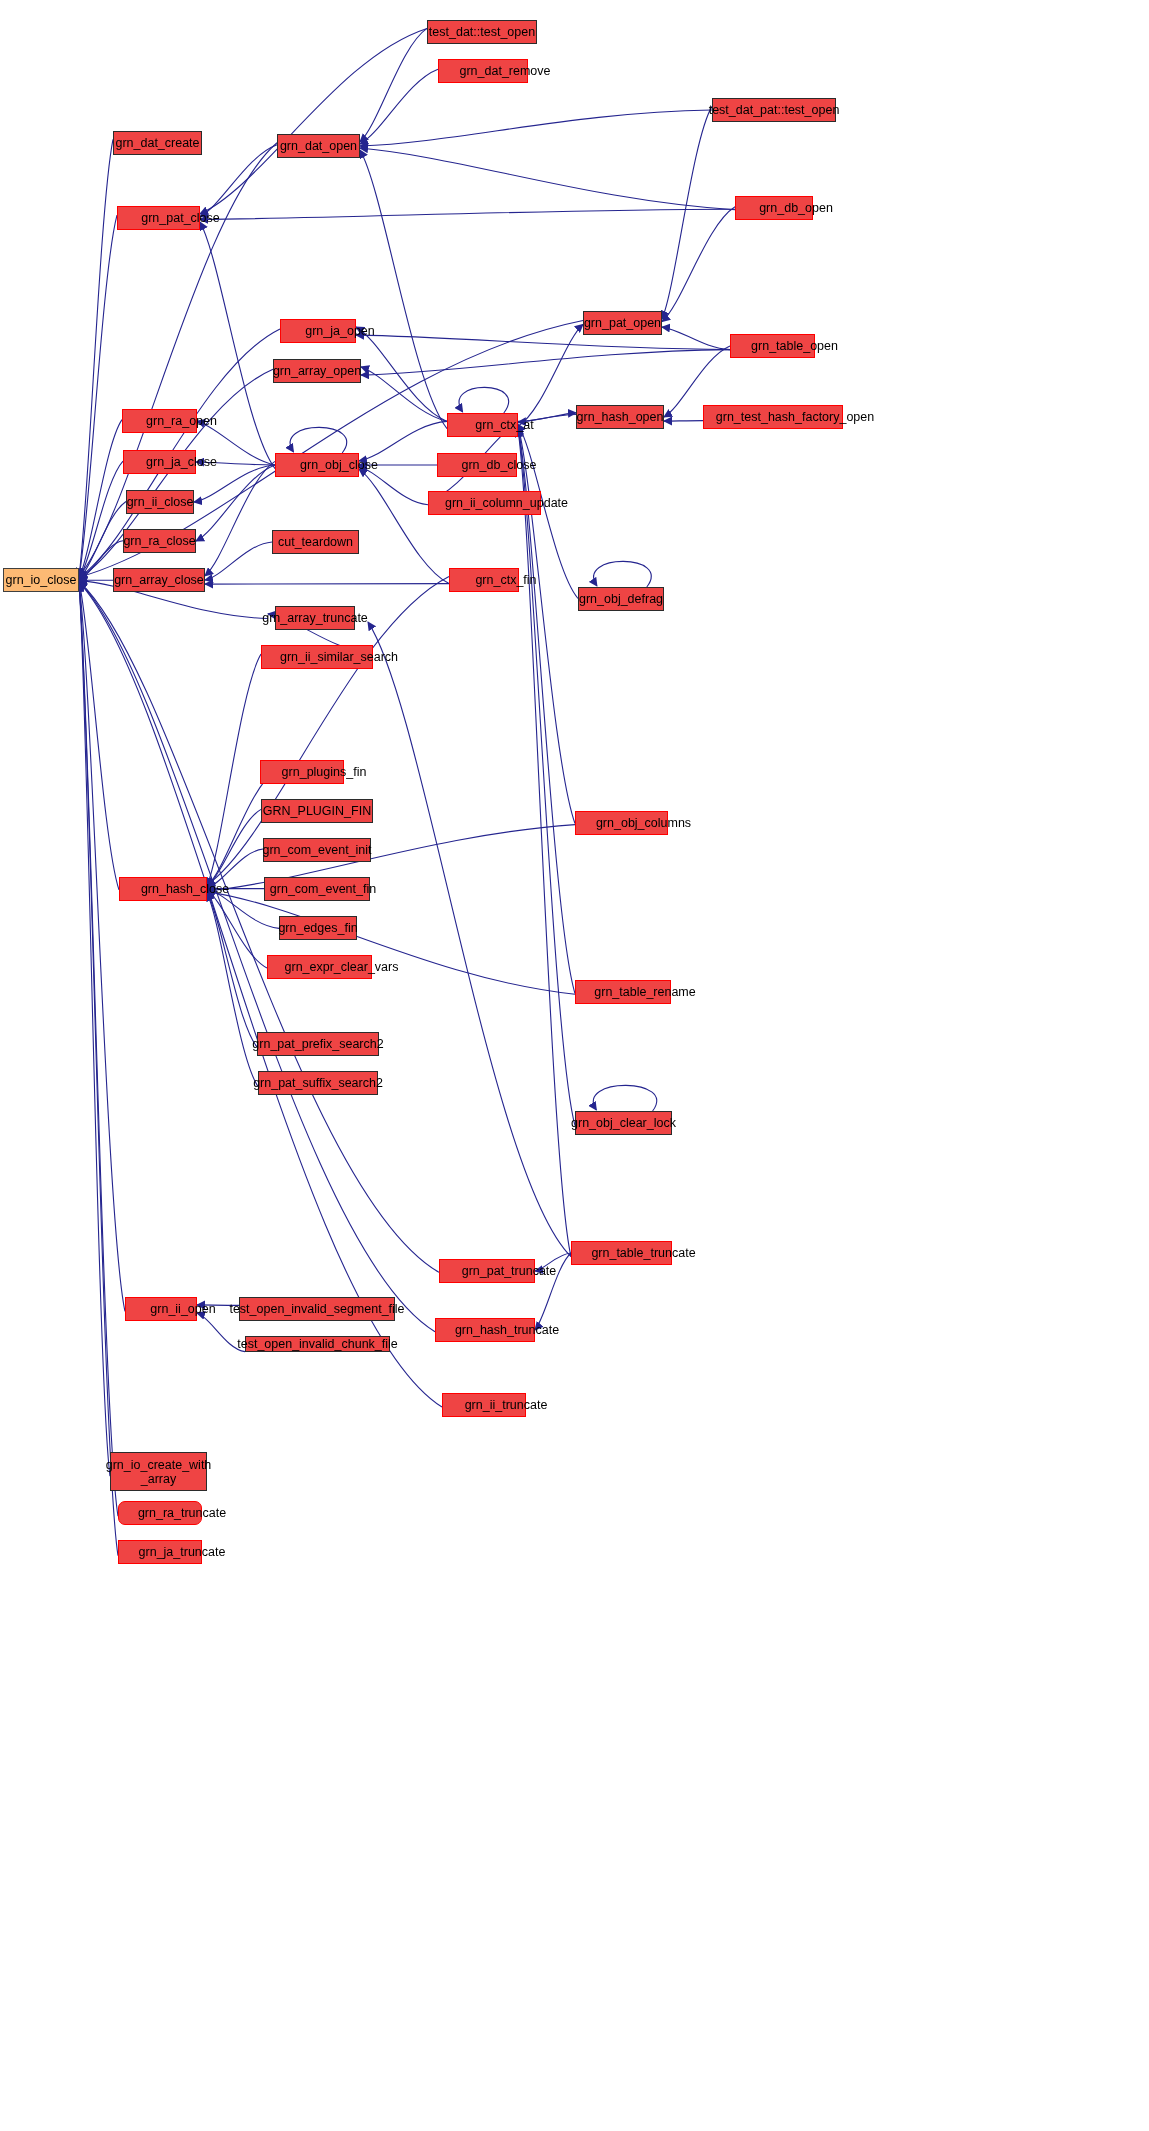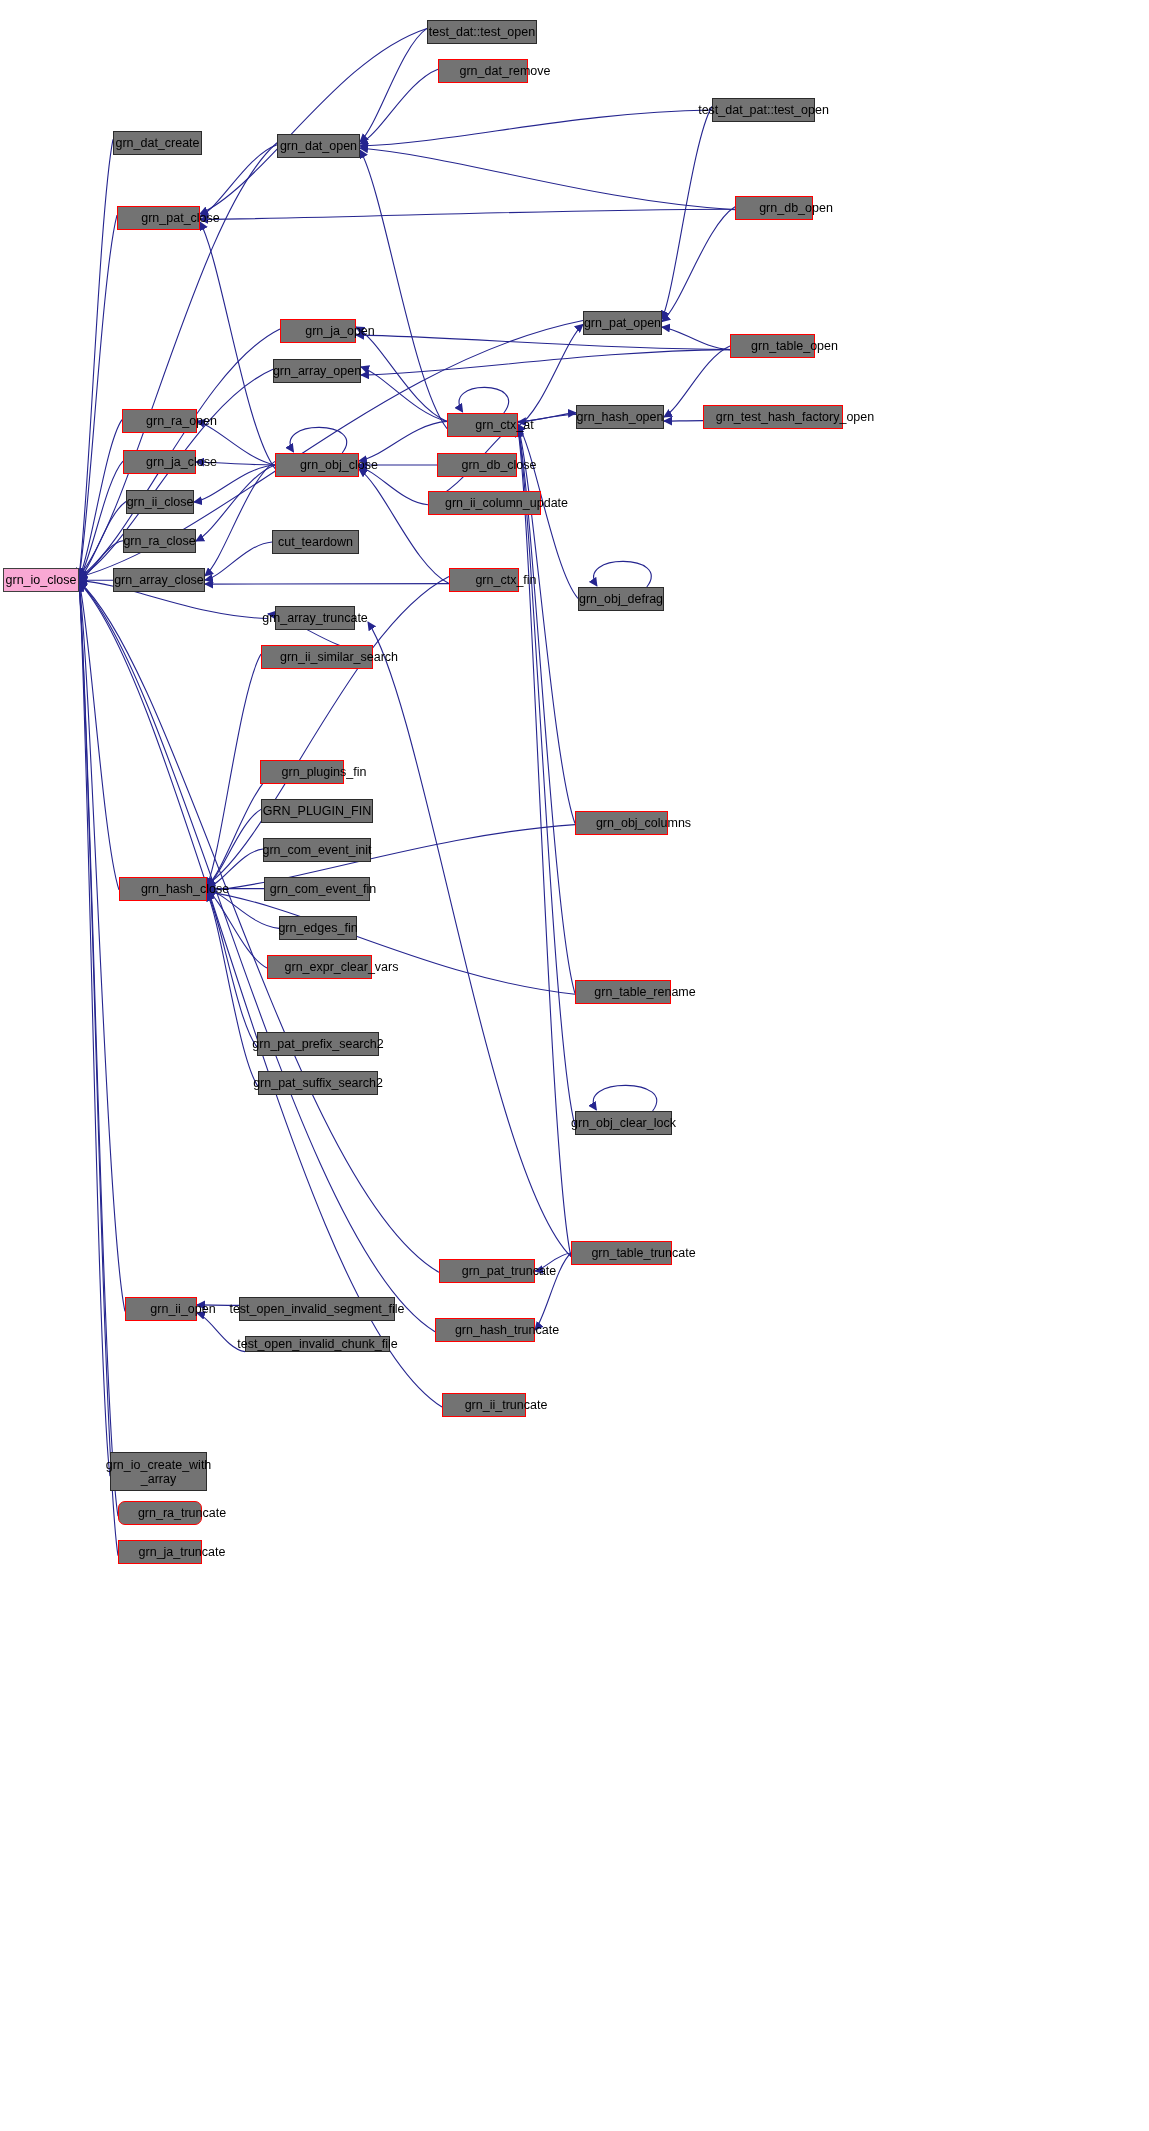--- a/index.html
+++ b/index.html
@@ -18,31 +18,31 @@
     width:1149px; height:2131px;
     pointer-events:none;
   }
   .node{
     position:absolute;
     box-sizing:border-box;
     display:flex;
     align-items:center;
     justify-content:center;
     text-align:center;
-    background:#737373;
+    background:#ef4444;
     border:1px solid #000000;
     font-size:12.5px;
     line-height:1.12;
     color:#000000;
     white-space:pre;
     z-index:5;
     letter-spacing:0px;
   }
   .node.red{ border:1px solid #ff0000;padding-left:44px; }
-  .node.root{ background:#f9a8d4; border:1px solid #404040; }
+  .node.root{ background:#fdba74; border:1px solid #404040; }
   .node.black{ border:1px solid #2b2b2b; }
 </style>
 </head>
 <body>
 
 <div id="canvas">
   <svg id="edges" viewBox="0 0 1149 2131" xmlns="http://www.w3.org/2000/svg">
     <defs>
       <marker id="ah" markerWidth="9" markerHeight="9" refX="8" refY="4.5" orient="auto" markerUnits="userSpaceOnUse">
         <path d="M0,0 L9,4.5 L0,9 z" fill="#25258f"></path>
@@ -127,21 +127,21 @@
         <path d="M 239 1305.4 C 222.2 1305.3712, 208.76 1304.968, 197 1304.92" marker-end="url(#ah)" stroke="#25258f"></path>
         <path d="M 245 1351.6 C 225.8 1349.2887999999998, 210.44 1316.932, 197 1313.08" marker-end="url(#ah)" stroke="#25258f"></path>
         <path d="M 110 1476.1184210526317 C 97.6 1380.7445789473686, 87.68 695.3107894736842, 79 583.2210526315789" marker-end="url(#ah)" stroke="#25258f"></path>
         <path d="M 118 1516.221052631579 C 102.4 1418.4668210526315, 89.92 699.7075789473683, 79 583.6505263157894" marker-end="url(#ah)" stroke="#25258f"></path>
         <path d="M 118 1555.6 C 102.4 1455.5088, 89.92 704.0319999999999, 79 584.08" marker-end="url(#ah)" stroke="#25258f"></path>
       </g>
   </svg>
   <div id="nodes">
       <div class="node black" style="left: 427px; top: 20px; width: 110px; height: 24px;">test_dat::test_open</div>
       <div class="node red" style="left: 438px; top: 59px; width: 90px; height: 24px;">grn_dat_remove</div>
-      <div class="node black" style="left: 712px; top: 98px; width: 103px; height: 24px;">test_dat_pat::test_open</div>
+      <div class="node black" style="left: 712px; top: 98px; width: 124px; height: 24px;">test_dat_pat::test_open</div>
       <div class="node black" style="left: 113px; top: 131px; width: 89px; height: 24px;">grn_dat_create</div>
       <div class="node black" style="left: 277px; top: 134px; width: 83px; height: 24px;">grn_dat_open</div>
       <div class="node red" style="left: 735px; top: 196px; width: 78px; height: 24px;">grn_db_open</div>
       <div class="node red" style="left: 117px; top: 206px; width: 83px; height: 24px;">grn_pat_close</div>
       <div class="node black" style="left: 583px; top: 311px; width: 79px; height: 24px;">grn_pat_open</div>
       <div class="node red" style="left: 280px; top: 319px; width: 76px; height: 24px;">grn_ja_open</div>
       <div class="node red" style="left: 730px; top: 334px; width: 85px; height: 24px;">grn_table_open</div>
       <div class="node black" style="left: 273px; top: 359px; width: 88px; height: 24px;">grn_array_open</div>
       <div class="node red" style="left: 447px; top: 413px; width: 71px; height: 24px;">grn_ctx_at</div>
       <div class="node black" style="left: 576px; top: 405px; width: 88px; height: 24px;">grn_hash_open</div>

